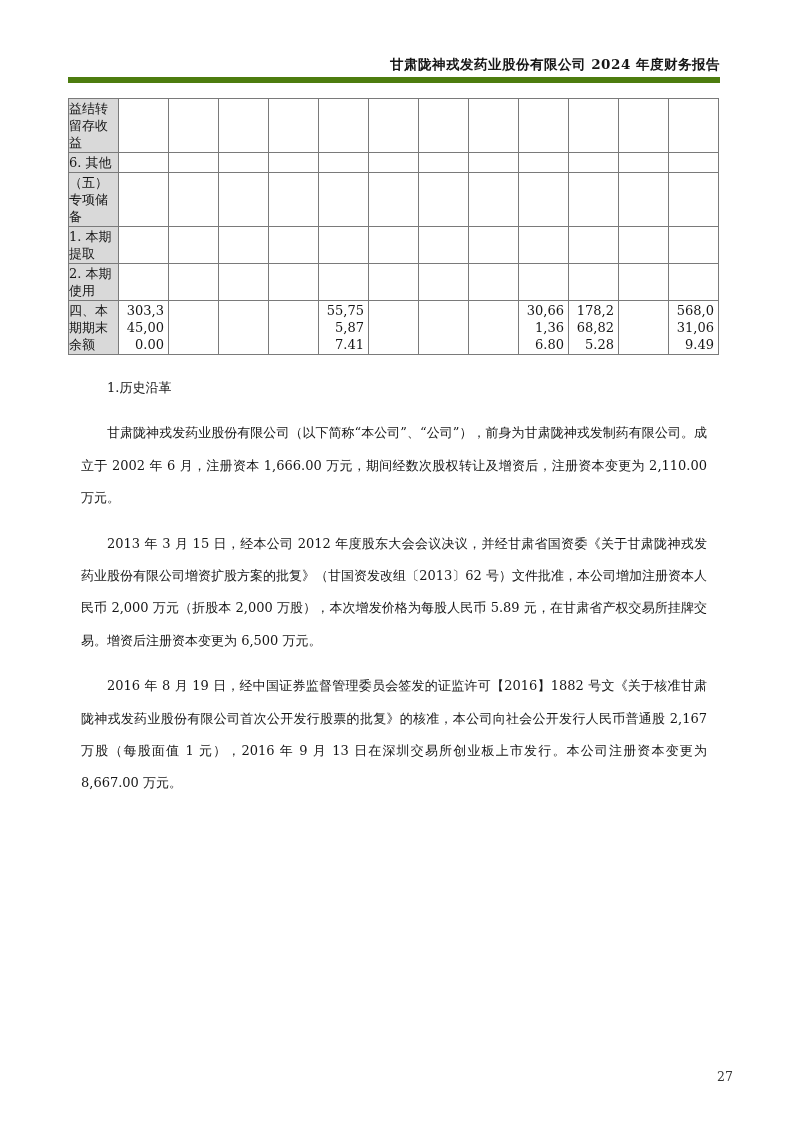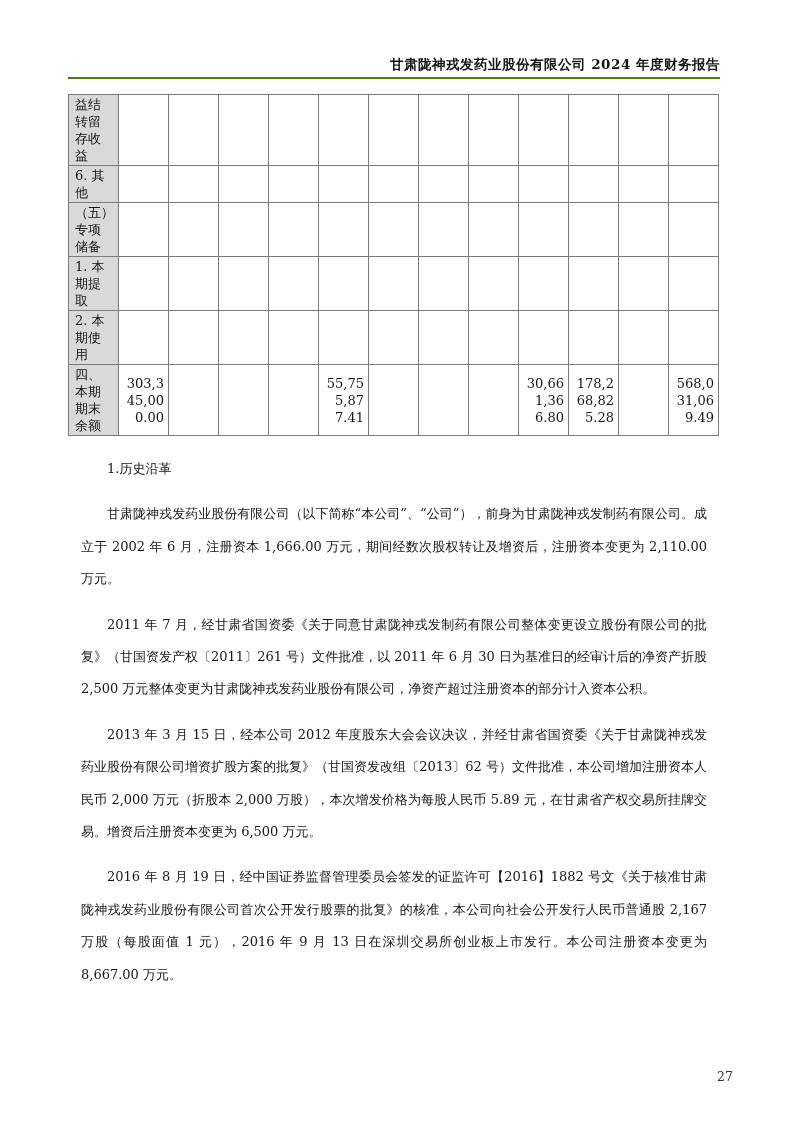--- a/index.html
+++ b/index.html
@@ -10,21 +10,21 @@
     background: #ffffff;
     box-sizing: border-box;
     padding: 0 73px 0 68px;
     overflow: hidden;
     font-family: "DejaVu Serif", "Liberation Serif", serif;
     color: #161616;
   }
   .doc-header {
     padding-top: 55px;
     padding-bottom: 4px;
-    border-bottom: 2px solid #4d7c0f;
+    border-bottom: 6px solid #4d7c0f;
     text-align: right;
     font-size: 13.5px;
     line-height: 18px;
     font-weight: 600;
     letter-spacing: 0.5px;
   }
   table.equity-table {
     margin-top: 15px;
     width: 650px;
     table-layout: fixed;
@@ -33,21 +33,21 @@
     font-size: 13px;
     line-height: 17px;
   }
   table.equity-table td {
     border: 1px solid #7a7a7a;
     vertical-align: middle;
     overflow: hidden;
   }
   td.label-cell {
     background: #d9d9d9;
-    padding: 1px 6px;
+    padding: 1px 0;
     text-align: left;
     word-break: break-all;
   }
   td.value-cell {
     padding: 1px 4px;
     text-align: right;
     word-break: break-all;
   }
   .section-heading {
     margin: 24px 0 0 0;
@@ -190,20 +190,19 @@
           <td class="value-cell"></td>
           <td class="value-cell">568,031,069.49</td>
         </tr>
       </tbody>
   </table>
 
 
   <div class="body-text" id="paragraphs">
       <p>1.历史沿革</p>
       <p>甘肃陇神戎发药业股份有限公司（以下简称“本公司”、“公司”），前身为甘肃陇神戎发制药有限公司。成立于 2002 年 6 月，注册资本 1,666.00 万元，期间经数次股权转让及增资后，注册资本变更为 2,110.00 万元。</p>
-      <p>2011 年 7 月，经甘肃省国资委《关于同意甘肃陇神戎发制药有限公司整体变更设立股份有限公司的批复》（甘国资发产权〔2011〕261 号）文件批准，以 2011 年 6 月 30 日为基准日的经审计后的净资产折股 2,500 万元整体变更为甘肃陇神戎发药业股份有限公司，净资产超过注册资本的部分计入资本公积。</p>
       <p>2013 年 3 月 15 日，经本公司 2012 年度股东大会会议决议，并经甘肃省国资委《关于甘肃陇神戎发药业股份有限公司增资扩股方案的批复》（甘国资发改组〔2013〕62 号）文件批准，本公司增加注册资本人民币 2,000 万元（折股本 2,000 万股），本次增发价格为每股人民币 5.89 元，在甘肃省产权交易所挂牌交易。增资后注册资本变更为 6,500 万元。</p>
       <p>2016 年 8 月 19 日，经中国证券监督管理委员会签发的证监许可【2016】1882 号文《关于核准甘肃陇神戎发药业股份有限公司首次公开发行股票的批复》的核准，本公司向社会公开发行人民币普通股 2,167 万股（每股面值 1 元），2016 年 9 月 13 日在深圳交易所创业板上市发行。本公司注册资本变更为 8,667.00 万元。</p>
     </div>
 
   <div class="page-number">27</div>
 
 </div>
 
 </body></html>

